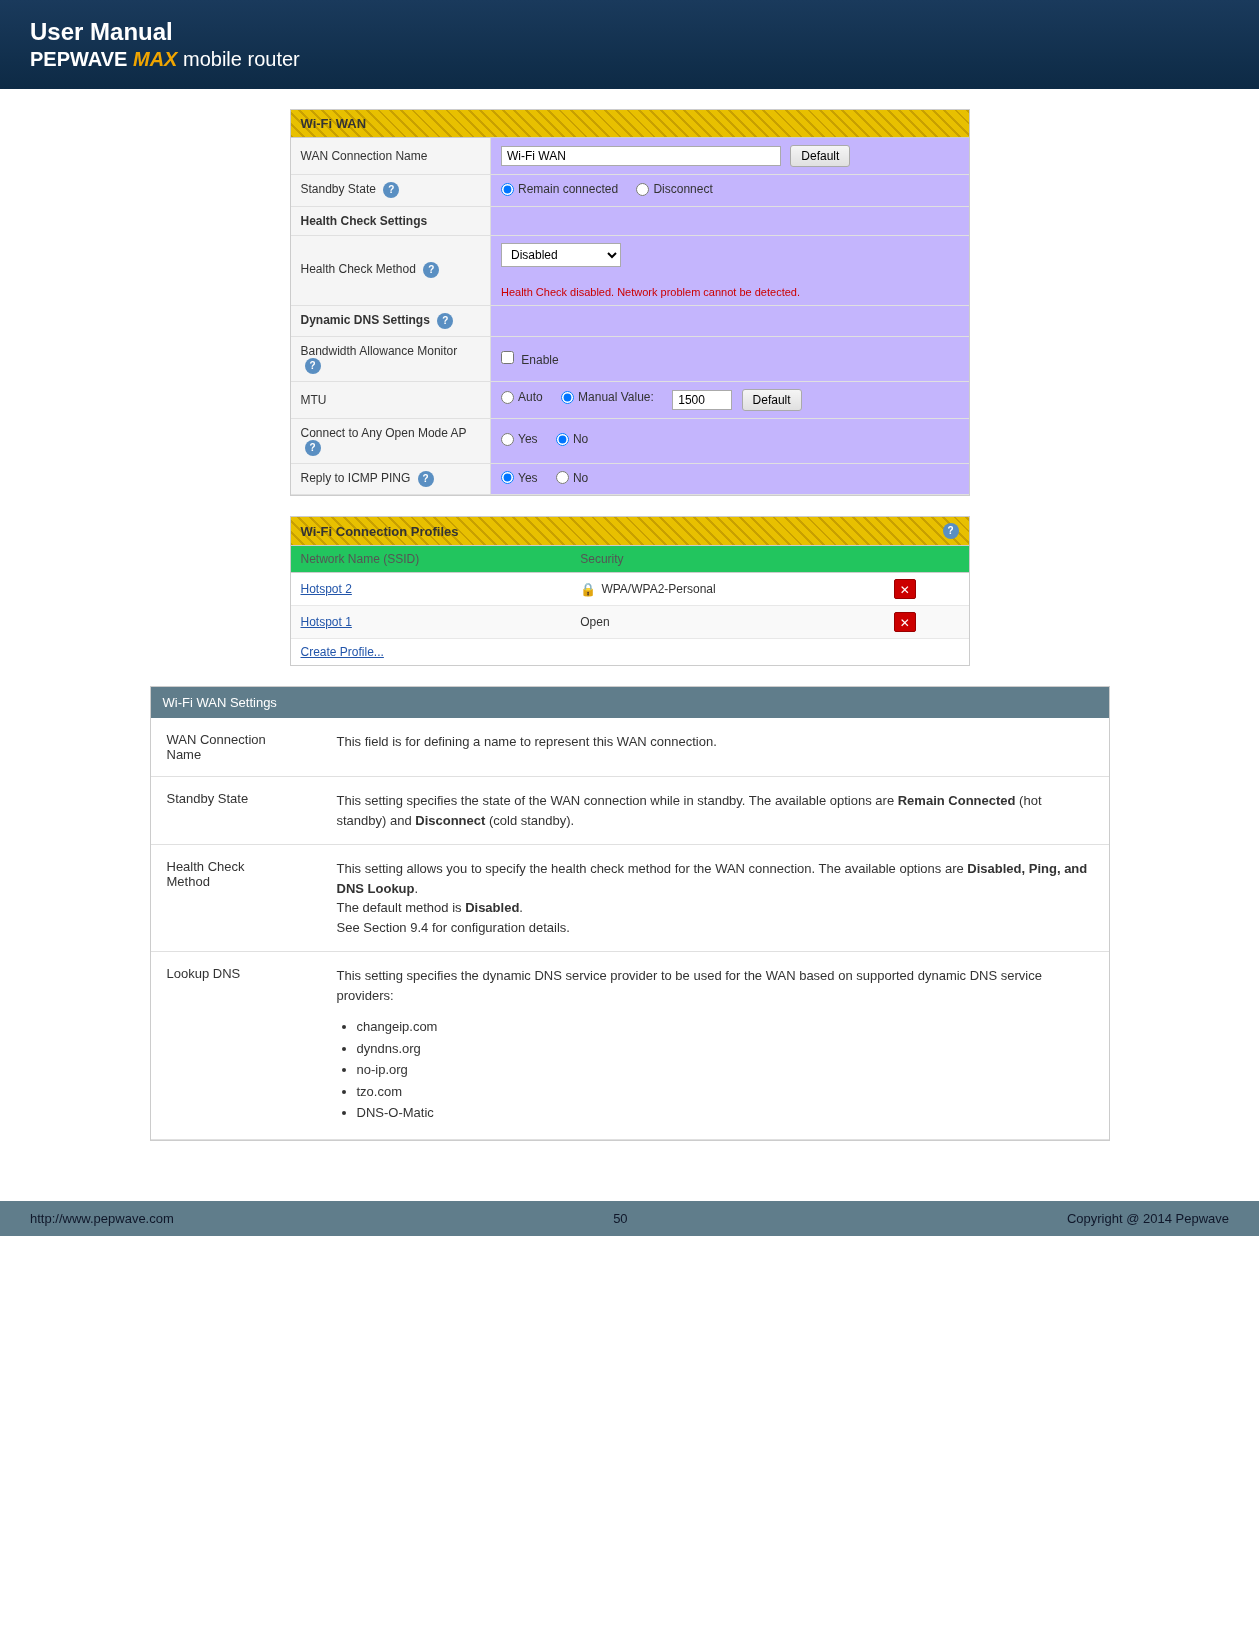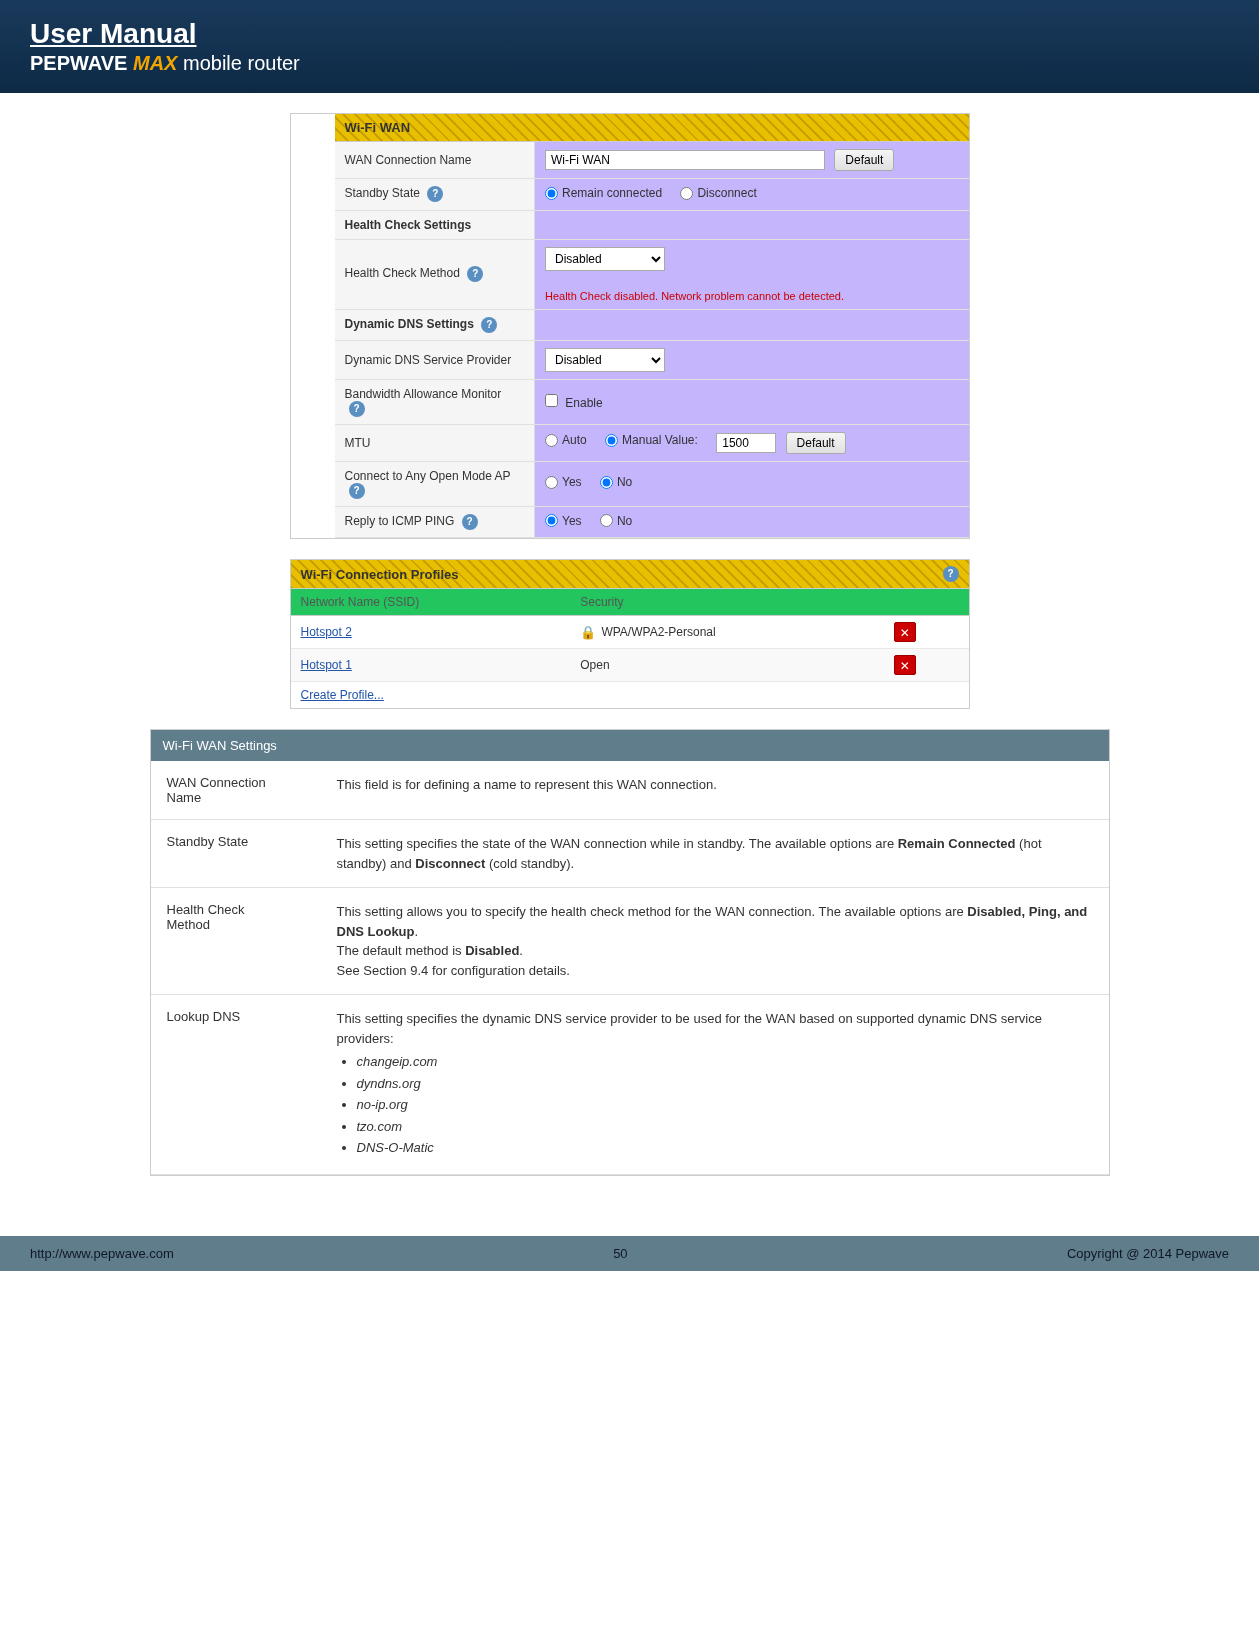--- a/index.html
+++ b/index.html
@@ -11,23 +11,22 @@
       width: 1259px;
     }
 
     
     .header {
       background: linear-gradient(180deg, #1a3a5c 0%, #0d2a45 100%);
       padding: 18px 30px 18px 30px;
     }
     .header h1 {
       color: #fff;
-      font-size: 28px;
-      font-weight: bold;
-      text-decoration: underline;
+      font-size: 24px;
+      font-weight: bold;
     }
     .header h2 {
       color: #fff;
       font-size: 20px;
       font-weight: normal;
       margin-top: 2px;
     }
     .header h2 span.pepwave {
       font-weight: bold;
     }
@@ -41,21 +40,20 @@
     .main-content {
       padding: 20px 60px;
       background: #fff;
     }
 
     
     .table-container {
       width: 680px;
       margin: 0 auto 20px auto;
       border: 1px solid #ccc;
-      padding-left: 44px;
     }
 
     .section-header {
       background: repeating-linear-gradient(
         45deg,
         #c8a000,
         #c8a000 2px,
         #e8c000 2px,
         #e8c000 8px
       );
@@ -280,22 +278,21 @@
       line-height: 1.5;
     }
 
     table.description-table td.desc-value b {
       font-weight: bold;
     }
 
     .bullet-list {
       list-style: disc;
       margin-left: 20px;
-      margin-top: 4px;
-      font-style: italic;
+      margin-top: 12px;
     }
 
     .bullet-list li {
       margin-bottom: 2px;
       font-size: 13px;
     }
 
     
     .footer {
       background: #607d8b;
@@ -375,33 +372,20 @@
         </tr>
 
         <tr>
           <td class="label-cell" style="font-weight:bold;">
             Dynamic DNS Settings
             <span class="help-icon">?</span>
           </td>
           <td class="value-cell"></td>
         </tr>
 
-        <tr>
-          <td class="label-cell">Dynamic DNS Service Provider</td>
-          <td class="value-cell">
-            <select class="form-select">
-              <option>Disabled</option>
-              <option>changeip.com</option>
-              <option>dyndns.org</option>
-              <option>no-ip.org</option>
-              <option>tzo.com</option>
-              <option>DNS-O-Matic</option>
-            </select>
-          </td>
-        </tr>
 
         <tr>
           <td class="label-cell">
             Bandwidth Allowance Monitor
             <span class="help-icon">?</span>
           </td>
           <td class="value-cell">
             <label>
               <input type="checkbox" style=""> Enable
             </label>

